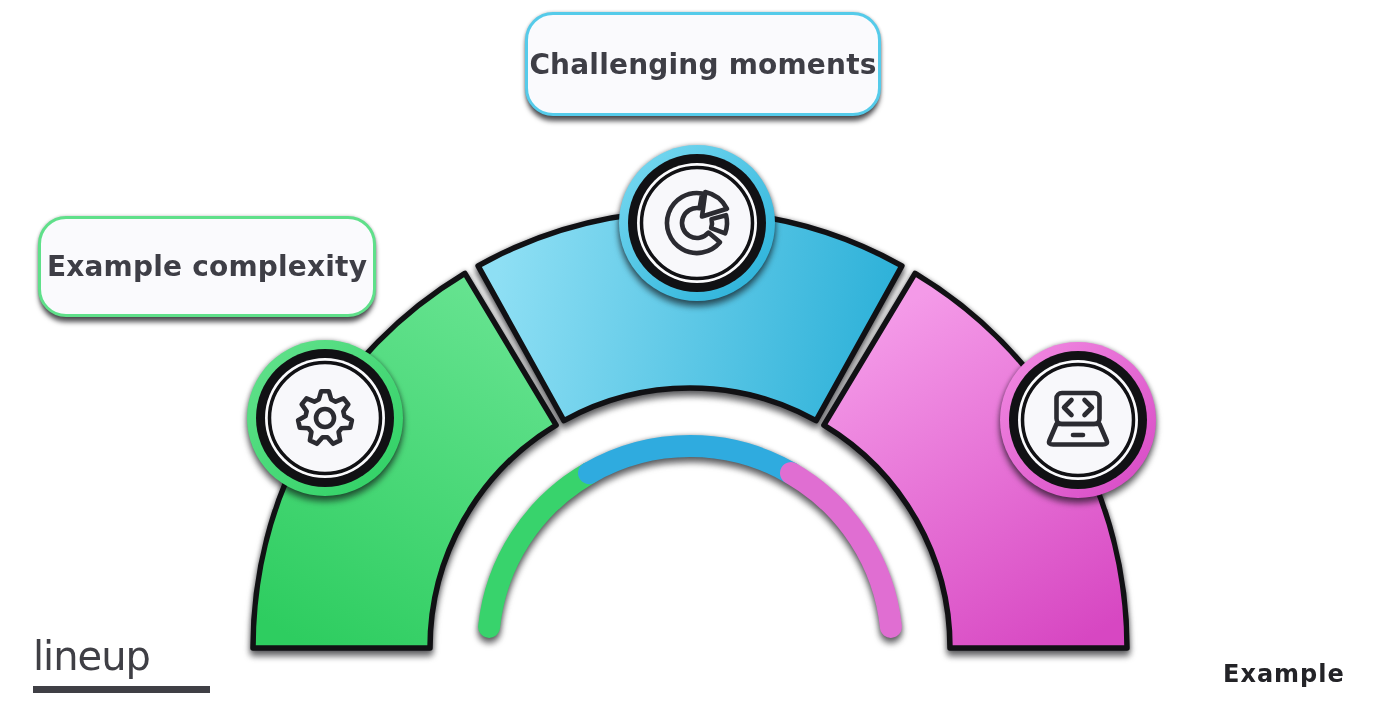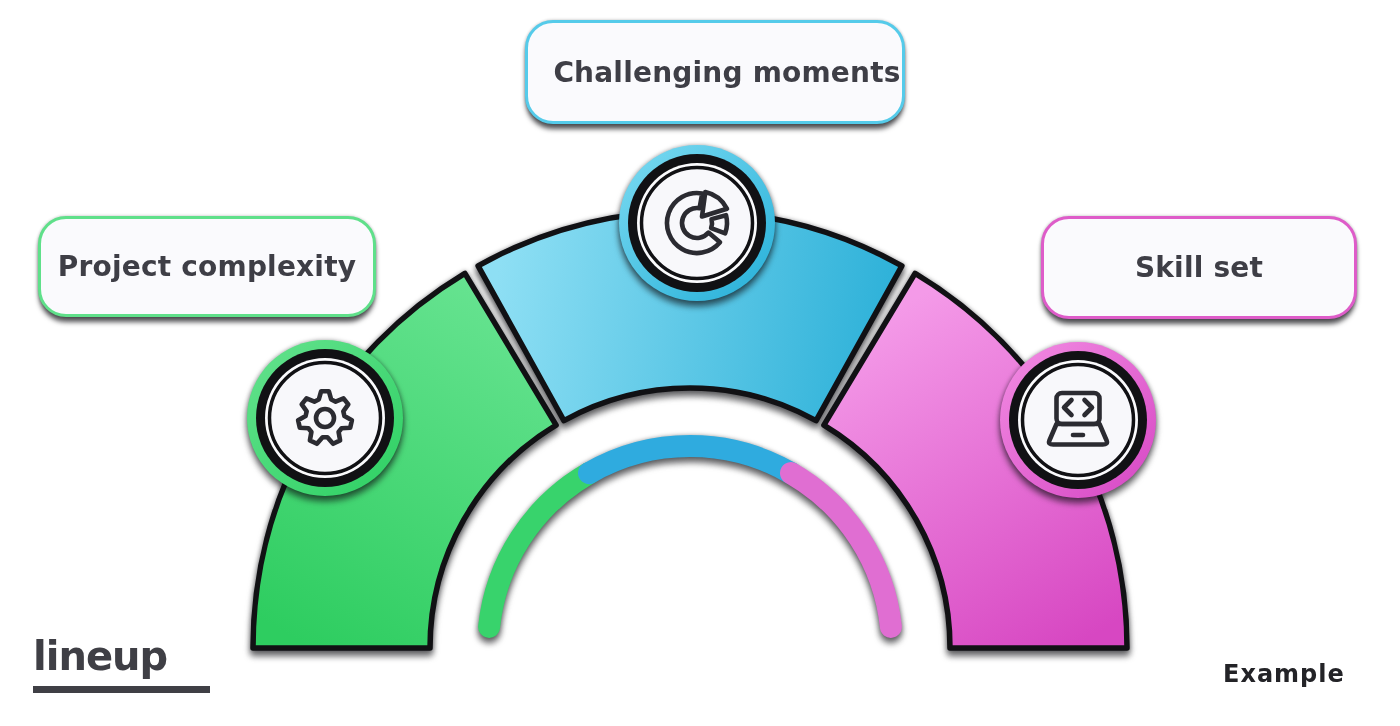--- a/index.html
+++ b/index.html
@@ -11,24 +11,24 @@
   .shadow{filter:drop-shadow(0 5px 3px rgba(12,12,16,.55)) drop-shadow(0 0 2px rgba(12,12,16,.35));}
   .outline{stroke:#111114;stroke-width:5.5;stroke-linejoin:round;}
   .icon-stroke{fill:none;stroke:#2b2b31;stroke-width:4.6;stroke-linejoin:round;stroke-linecap:round;}
   .label-box{
     position:absolute;display:flex;align-items:center;justify-content:center;
     background:#fafafd;border:3px solid #ccc;border-radius:28px;
     box-shadow:0 6px 5px -1px rgba(12,12,16,.7),0 0 3px rgba(12,12,16,.3);
     color:#3e3e46;font-size:28px;font-weight:600;letter-spacing:.2px;
   }
   #label-project{left:38px;top:216px;width:332px;height:95px;}
-  #label-challenging{left:525px;top:20px;width:350px;height:98px;padding-left:24px;}
+  #label-challenging{left:525px;top:12px;width:350px;height:98px;}
   #label-skill{left:1041px;top:216px;width:310px;height:97px;}
   #logo{position:absolute;left:33px;top:636px;color:#3f3f45;}
-  #logo .word{font-size:40px;font-weight:bold;letter-spacing:-1px;line-height:1;}
+  #logo .word{font-size:40px;font-weight:normal;letter-spacing:-1px;line-height:1;}
   #logo .bar{margin-top:10px;width:177px;height:7px;background:#3f3f45;}
   #example-note{
     position:absolute;left:1223px;top:660px;width:170px;
     color:#232327;font-size:24px;font-weight:bold;letter-spacing:1px;
   }
 </style>
 </head>
 <body>
 
 <div id="stage">
@@ -109,27 +109,24 @@
         <rect class="icon-stroke" x="-21.5" y="-28" width="43" height="31" rx="5.5"></rect>
         <path class="icon-stroke" d="M -21.5 3 L 21.5 3 L 28.6 19.5 Q 30.2 23.5 24.8 23.5 L -24.8 23.5 Q -30.2 23.5 -28.6 19.5 Z"></path>
         <path class="icon-stroke" d="M -5 14 L 5 14"></path>
         <path class="icon-stroke" stroke-width="4.4" d="M -6.5 -21 L -14 -13.5 L -6.5 -6"></path>
         <path class="icon-stroke" stroke-width="4.4" d="M 6.5 -21 L 14 -13.5 L 6.5 -6"></path>
       </g>
     </g>
   </svg>
 
   <div class="label-box" id="label-project" style="border-color: rgb(95, 224, 138);">
-    <span>Project complexity</span>
+    <span>Example complexity</span>
   </div>
   <div class="label-box" id="label-challenging" style="border-color: rgb(85, 203, 234);">
     <span>Challenging moments</span>
-  </div>
-  <div class="label-box" id="label-skill" style="border-color: rgb(222, 92, 201);">
-    <span>Skill set</span>
   </div>
 
   <div id="logo">
     <div class="word">lineup</div>
     <div class="bar"></div>
   </div>
   <div id="example-note">Example</div>
 
 </div>
 

